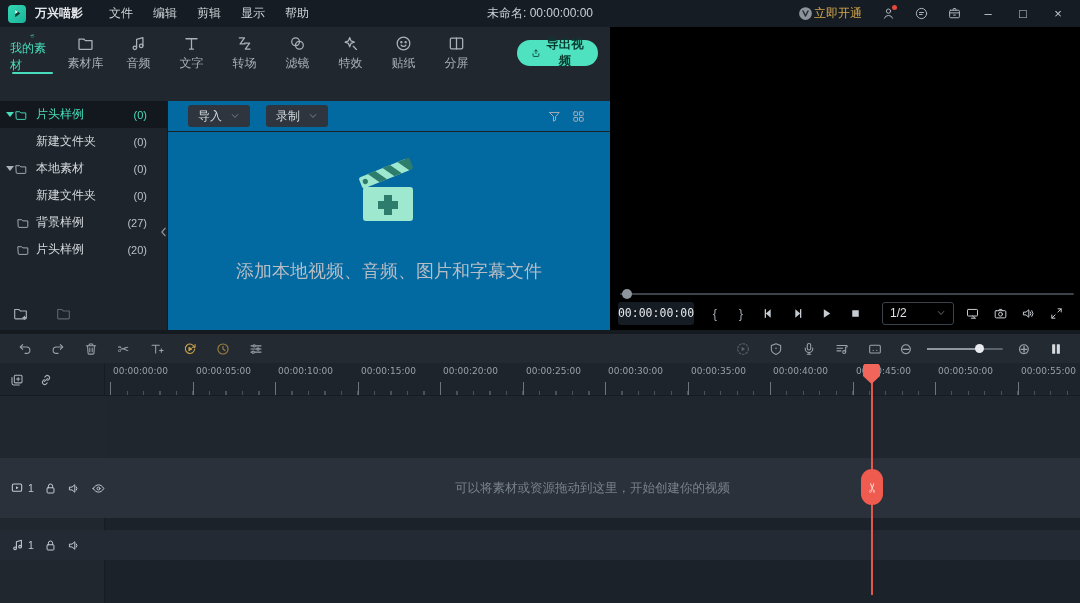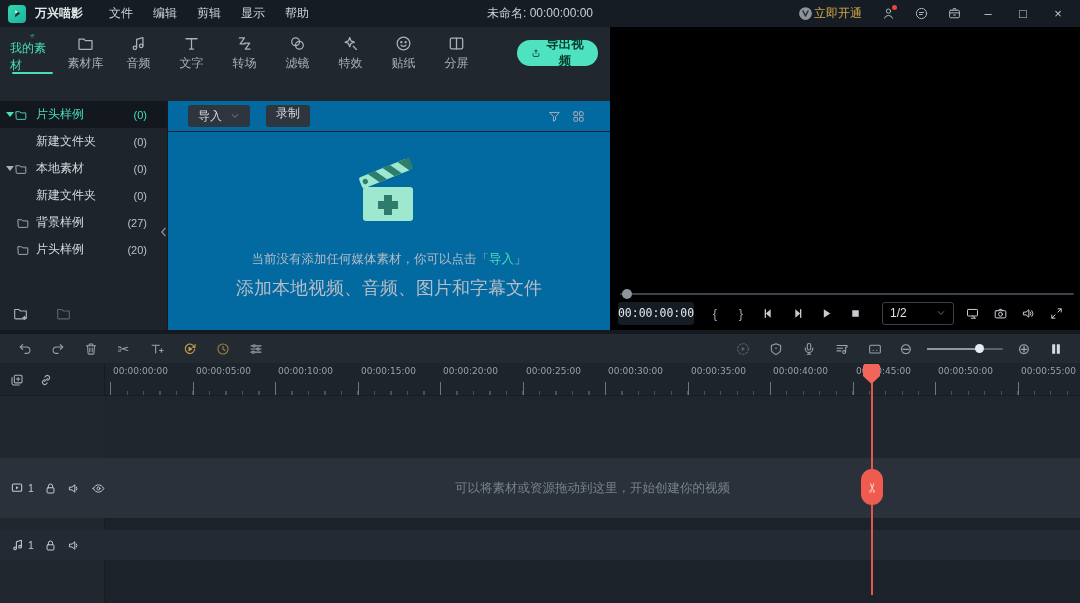--- a/index.html
+++ b/index.html
@@ -339,21 +339,21 @@
       </aside>
 
       <section class="media">
         <div class="media-toolbar">
           <button class="drop-btn" style="border:0;cursor:pointer;font-family:inherit;">
             <span>导入</span>
             <svg class="ic" viewBox="0 0 24 24">
                 <path d="M5.5 8.5 l6.5 7 6.5-7"></path>
               </svg>
           </button>
-          <button class="drop-btn" style="border:0;cursor:pointer;font-family:Liberation Sans, sans-serif;flex-direction:column;">
+          <button class="drop-btn" style="border:0;cursor:pointer;font-family:Liberation Sans, sans-serif;">
             <span>录制</span>
             <svg class="ic" viewBox="0 0 24 24">
                 <path d="M5.5 8.5 l6.5 7 6.5-7"></path>
               </svg>
           </button>
           <span class="mt-icon first">
               <svg class="ic" viewBox="0 0 24 24">
                 <path d="M4.5 5.5 h15 l-5.8 6.8 v5.4 l-3.4 1.8 v-7.2 Z"></path>
               </svg>
             </span>
@@ -369,21 +369,20 @@
         <div class="empty-state">
           <svg class="clapper" viewBox="0 0 84 84">
             <g transform="rotate(-22 20 30)">
               <rect x="14" y="22" width="52" height="12" rx="2.5" fill="#9fe8d0"></rect>
               <path d="M24 22 l8 12 h8 l-8-12 Z M40 22 l8 12 h8 l-8-12 Z M56 22 l8 12 h2 a2.5 2.5 0 0 0 2.5-2.5 V22 Z" fill="#2e7d6c"></path>
               <circle cx="19" cy="28" r="2.6" fill="#2e7d6c"></circle>
             </g>
             <rect x="16" y="34" width="50" height="34" rx="3" fill="#9fe8d0"></rect>
             <path d="M38 44 h8 v6 h6 v8 h-6 v6 h-8 v-6 h-6 v-8 h6 Z" fill="#2e7d6c" transform="translate(-1,-2)"></path>
           </svg>
-          <div class="empty-l1"><span>当前没有添加任何媒体素材，你可以点击「</span><span class="link">导入</span><span>」</span></div>
           <div class="empty-l2">添加本地视频、音频、图片和字幕文件</div>
         </div>
       </section>
     </div>
 
     <section class="preview">
       <div class="seekbar">
         <div class="trk"></div>
         <div class="hd"></div>
       </div>

